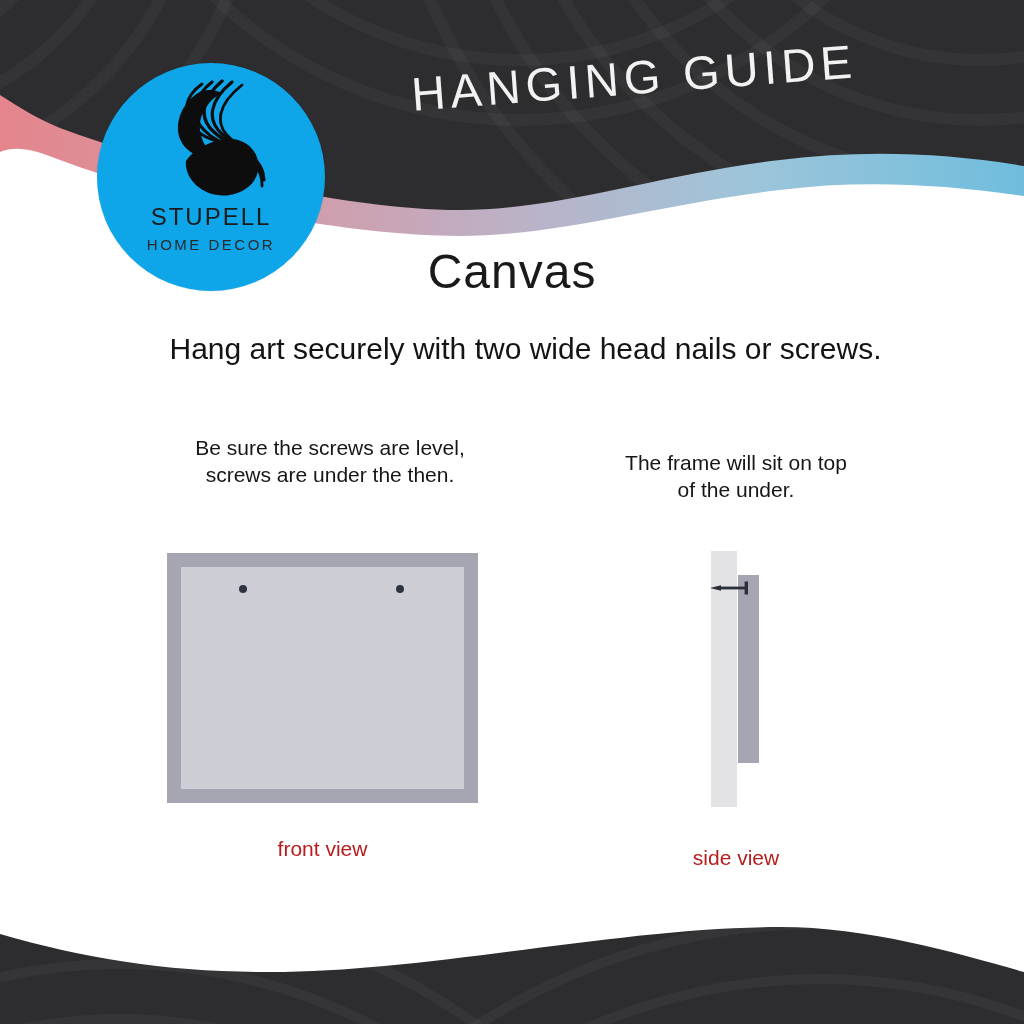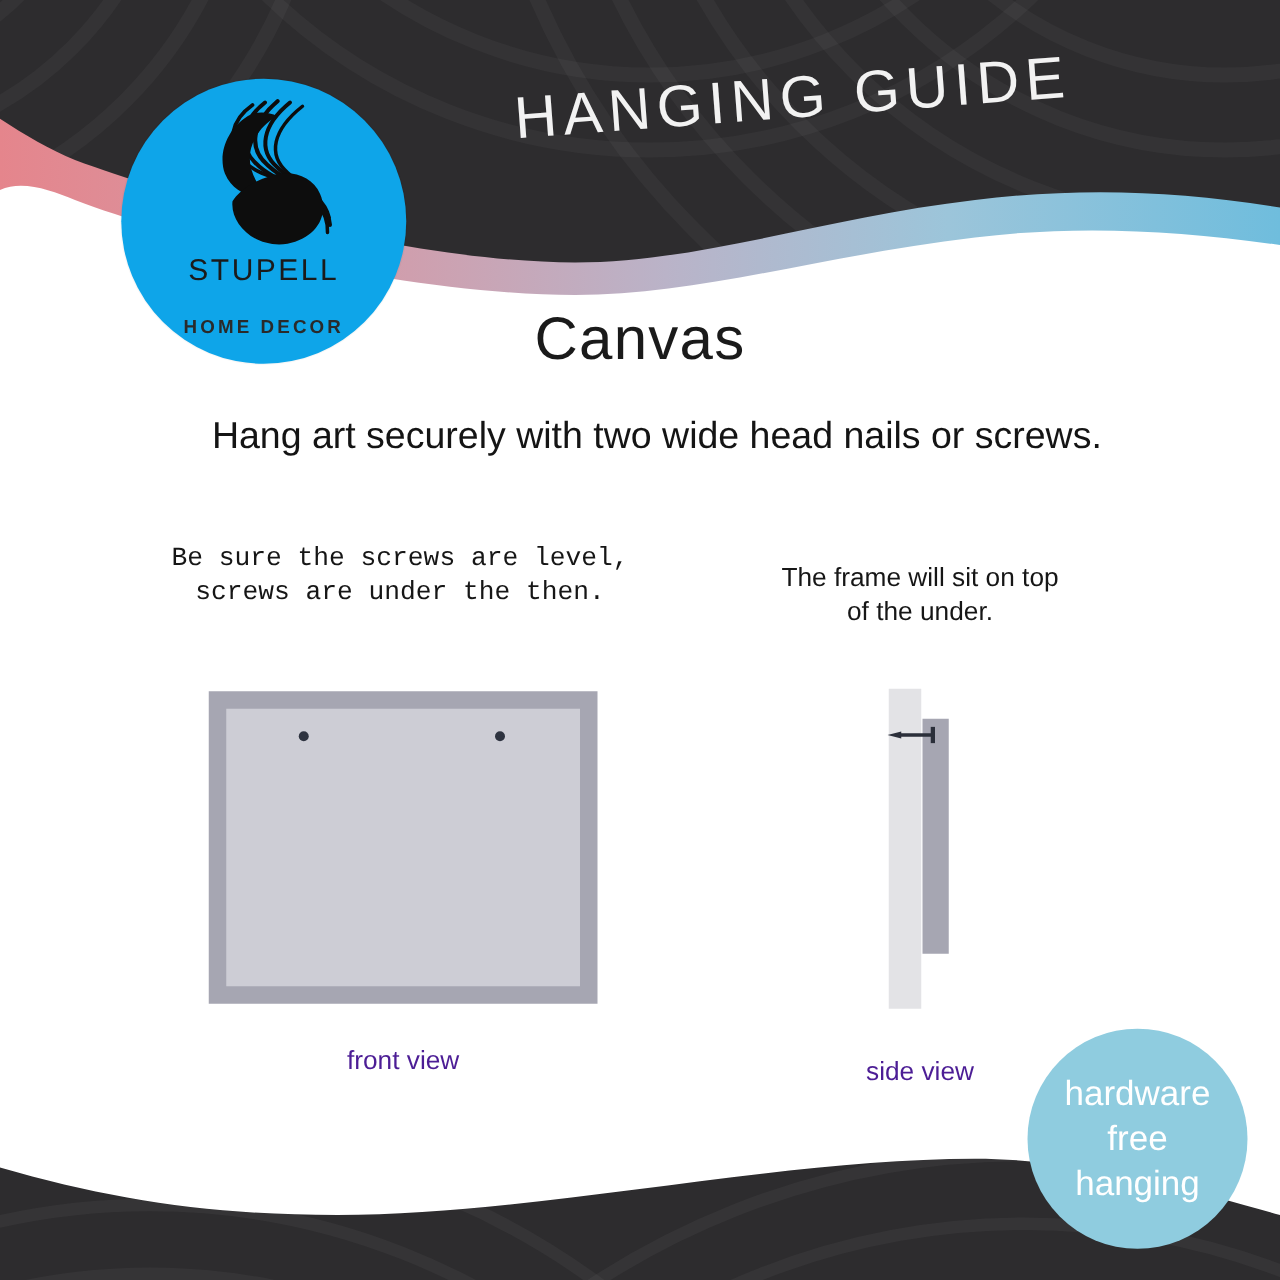--- a/index.html
+++ b/index.html
@@ -23,21 +23,21 @@
     left:97px;top:63px;width:228px;height:228px;border-radius:50%;
     background:#0ea5e9;z-index:3;
     display:flex;flex-direction:column;align-items:center;
     box-shadow:0 0 0 1px rgba(0,0,0,0.03);
   }
   #logo-mark{margin-top:14px;}
   #logo-name{
     font-size:24px;letter-spacing:2px;color:#1b1b1b;margin-top:2px;
   }
   #logo-tagline{
-    font-size:15px;letter-spacing:2.5px;color:#2a2a2a;margin-top:22px;font-weight:bold;
+    font-size:15px;letter-spacing:2.5px;color:#2a2a2a;margin-top:5px;font-weight:normal;
   }
 
   
   #guide-title{
     left:378px;top:50px;width:512px;text-align:center;z-index:2;
     color:#f2f2f2;font-size:47px;letter-spacing:5px;white-space:nowrap;
     transform:rotate(-4.3deg);transform-origin:center;
   }
 
   
@@ -45,21 +45,21 @@
     left:0;top:244px;width:1024px;text-align:center;
     font-size:48px;letter-spacing:1px;color:#1a1a1a;z-index:2;
   }
   #headline{
     left:0;top:332px;width:1024px;text-align:center;
     font-size:30px;color:#141414;z-index:2;padding-left:27px;
   }
 
   
   .caption{font-size:21px;line-height:27px;text-align:center;color:#161616;z-index:2;}
-  #front-caption{left:120px;top:434px;width:400px;font-family:Liberation Mono, monospace;}
+  #front-caption{left:130px;top:434px;width:400px;}
   #side-caption{left:586px;top:449px;width:300px;}
 
   
   #front-view-diagram{
     left:167px;top:553px;width:311px;height:250px;background:#a6a6b2;z-index:2;
   }
   #canvas-face{
     position:absolute;left:14px;top:14px;right:14px;bottom:14px;background:#cdcdd5;
   }
   .screw-dot{
@@ -67,21 +67,21 @@
   }
   #screw-dot-left{left:72px;top:32px;}
   #screw-dot-right{left:229px;top:32px;}
 
   
   #wall-bar{left:711px;top:551px;width:26px;height:256px;background:#e3e3e6;z-index:2;}
   #frame-bar{left:738px;top:575px;width:21px;height:188px;background:#a6a6b2;z-index:2;}
   #nail{left:710px;top:580px;z-index:3;}
 
   
-  .view-label{font-size:21px;text-align:center;color:#4c1d95;z-index:2;}
+  .view-label{font-size:21px;text-align:center;color:#b91c1c;z-index:2;}
   #front-view-label{left:167px;top:837px;width:311px;}
   #side-view-label{left:586px;top:846px;width:300px;}
 
   
   #hardware-free-badge{
     left:822px;top:823px;width:176px;height:176px;border-radius:50%;
     background:#8fccdf;z-index:4;
     display:flex;flex-direction:column;align-items:center;justify-content:center;
     color:#ffffff;font-size:28px;line-height:36px;text-align:center;
   }
@@ -187,19 +187,14 @@
       <circle cx="120" cy="600" r="440"></circle>
         <circle cx="120" cy="600" r="495"></circle>
       <circle cx="120" cy="600" r="550"></circle>
         <circle cx="120" cy="600" r="605"></circle>
       <circle cx="820" cy="640" r="520"></circle>
         <circle cx="820" cy="640" r="575"></circle>
       <circle cx="820" cy="640" r="630"></circle>
     </g>
   </svg>
 
-  <div id="hardware-free-badge" class="abs">
-    <div>hardware</div>
-    <div>free</div>
-    <div>hanging</div>
-  </div>
 
 </div>
 
 </body></html>

